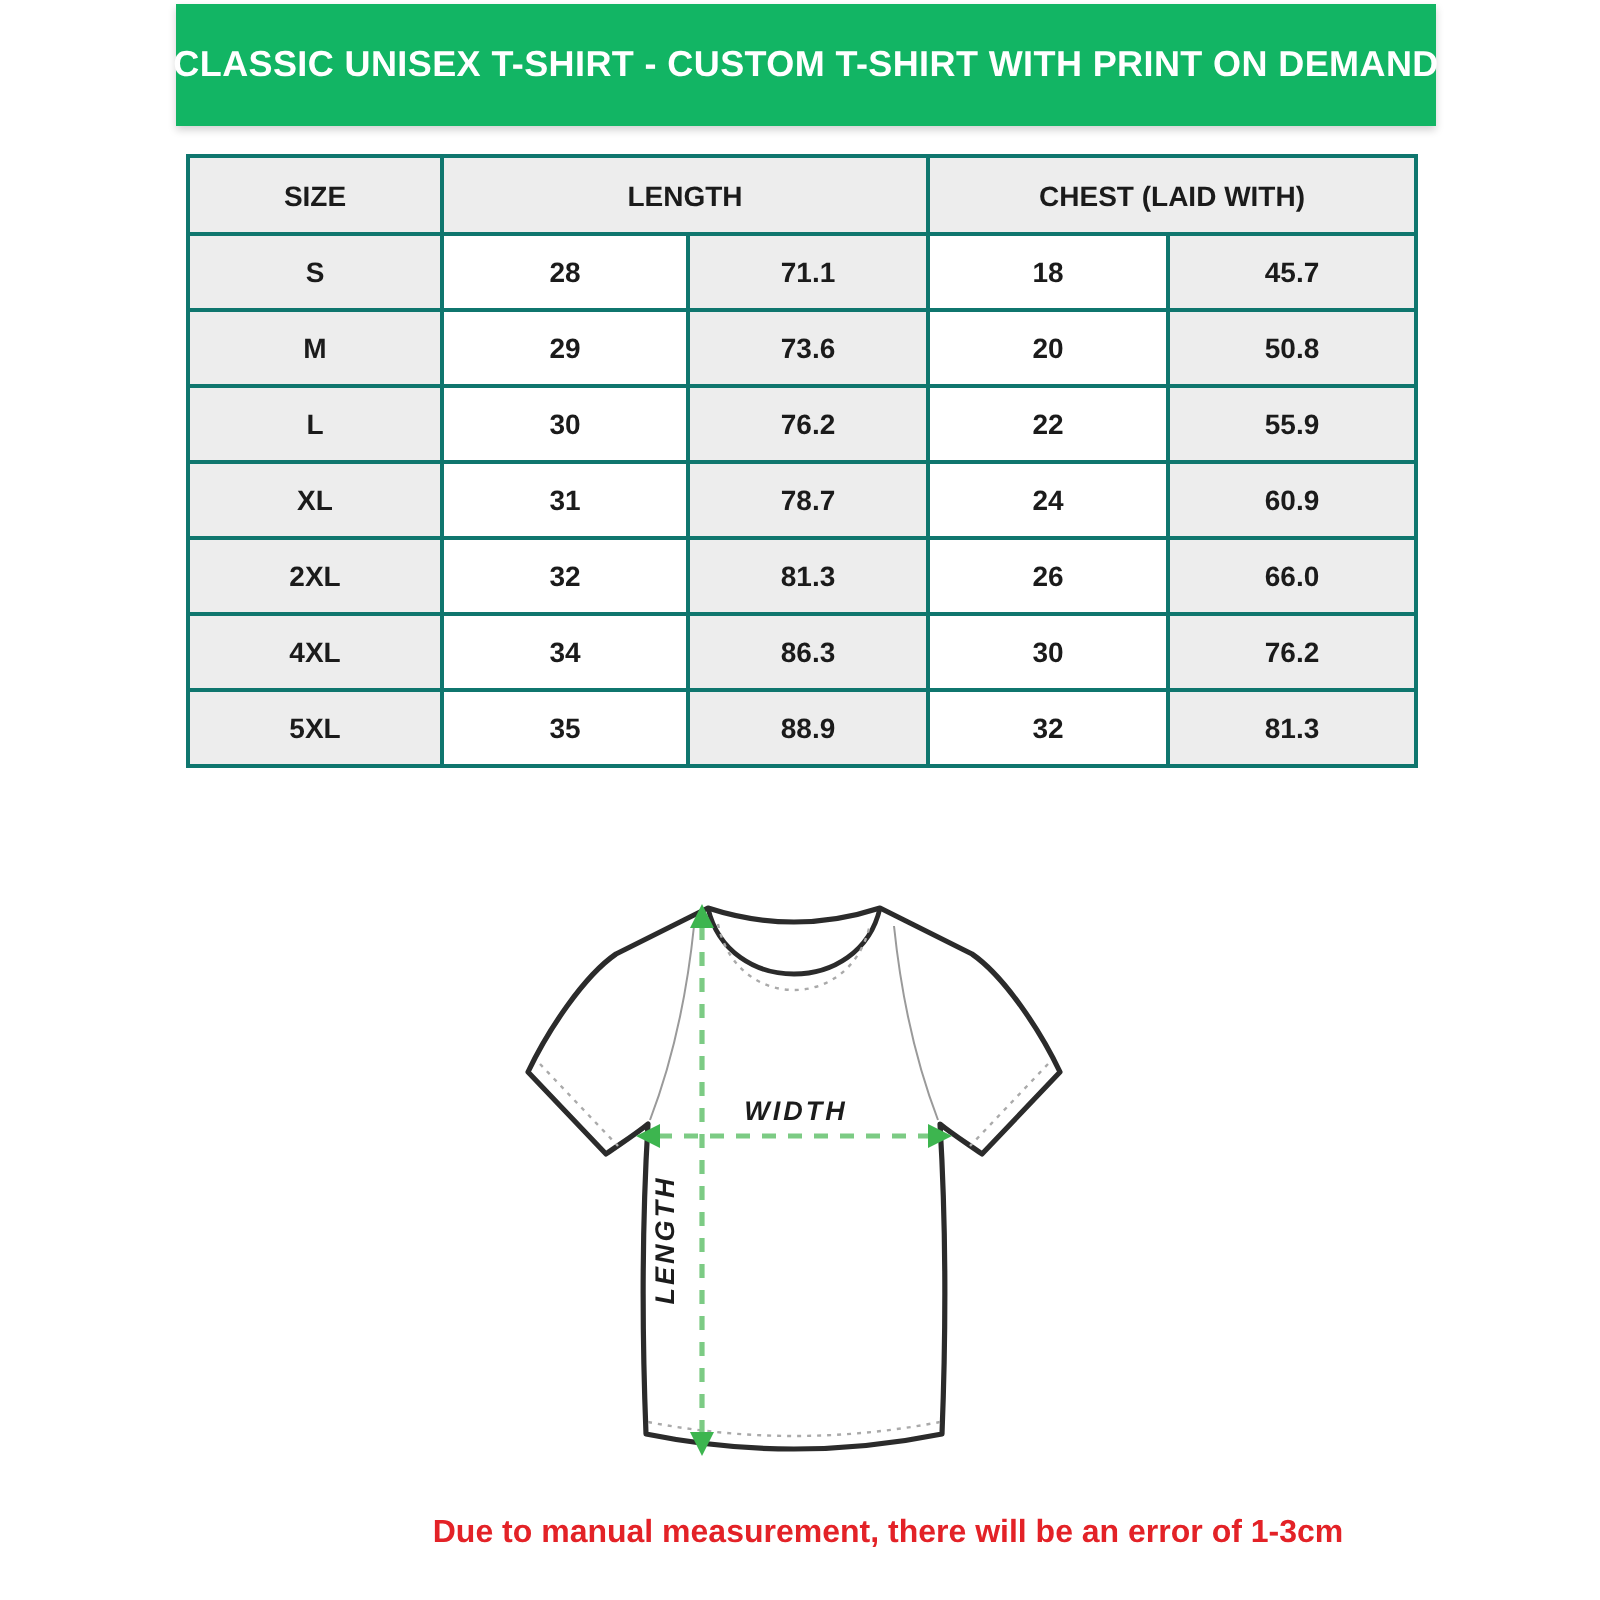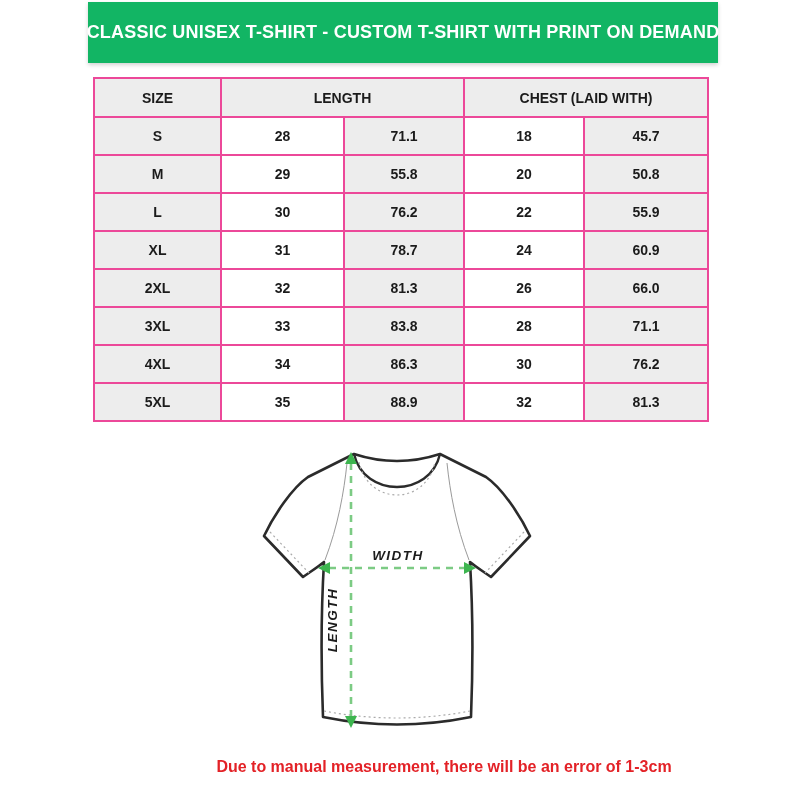--- a/index.html
+++ b/index.html
@@ -15,21 +15,21 @@
   .banner-title{
     color:#ffffff;font-weight:bold;font-size:18px;letter-spacing:.2px;
     white-space:nowrap;
   }
   .size-table{
     position:absolute;left:93px;top:77px;
     border-collapse:collapse;table-layout:fixed;width:614px;
     font-size:14px;font-weight:bold;color:#1b1b1b;
   }
   .size-table th,.size-table td{
-    border:2px solid #ec4899;text-align:center;vertical-align:middle;
+    border:2px solid #0f766e;text-align:center;vertical-align:middle;
     padding:0;background:#ffffff;
   }
   .size-table thead th{height:37px;background:#ededed;}
   .size-table tbody td{height:36px;}
   .size-table td.shade{background:#ededed;}
   .shirt-wrap{position:absolute;left:240px;top:430px;width:320px;height:320px;font-style:italic;}
   .note{
     position:absolute;left:0;top:758px;width:800px;text-align:center;
     color:#e32227;font-weight:bold;font-size:16px;padding-left:44px;
   }
@@ -61,21 +61,21 @@
     <tr>
       <td class="shade">S</td>
       <td>28</td>
       <td class="shade">71.1</td>
       <td>18</td>
       <td class="shade">45.7</td>
     </tr>
     <tr>
       <td class="shade">M</td>
       <td>29</td>
-      <td class="shade">55.8</td>
+      <td class="shade">73.6</td>
       <td>20</td>
       <td class="shade">50.8</td>
     </tr>
     <tr>
       <td class="shade">L</td>
       <td>30</td>
       <td class="shade">76.2</td>
       <td>22</td>
       <td class="shade">55.9</td>
     </tr>
@@ -85,27 +85,20 @@
       <td class="shade">78.7</td>
       <td>24</td>
       <td class="shade">60.9</td>
     </tr>
     <tr>
       <td class="shade">2XL</td>
       <td>32</td>
       <td class="shade">81.3</td>
       <td>26</td>
       <td class="shade">66.0</td>
-    </tr>
-    <tr>
-      <td class="shade">3XL</td>
-      <td>33</td>
-      <td class="shade">83.8</td>
-      <td>28</td>
-      <td class="shade">71.1</td>
     </tr>
     <tr>
       <td class="shade">4XL</td>
       <td>34</td>
       <td class="shade">86.3</td>
       <td>30</td>
       <td class="shade">76.2</td>
     </tr>
     <tr>
       <td class="shade">5XL</td>

